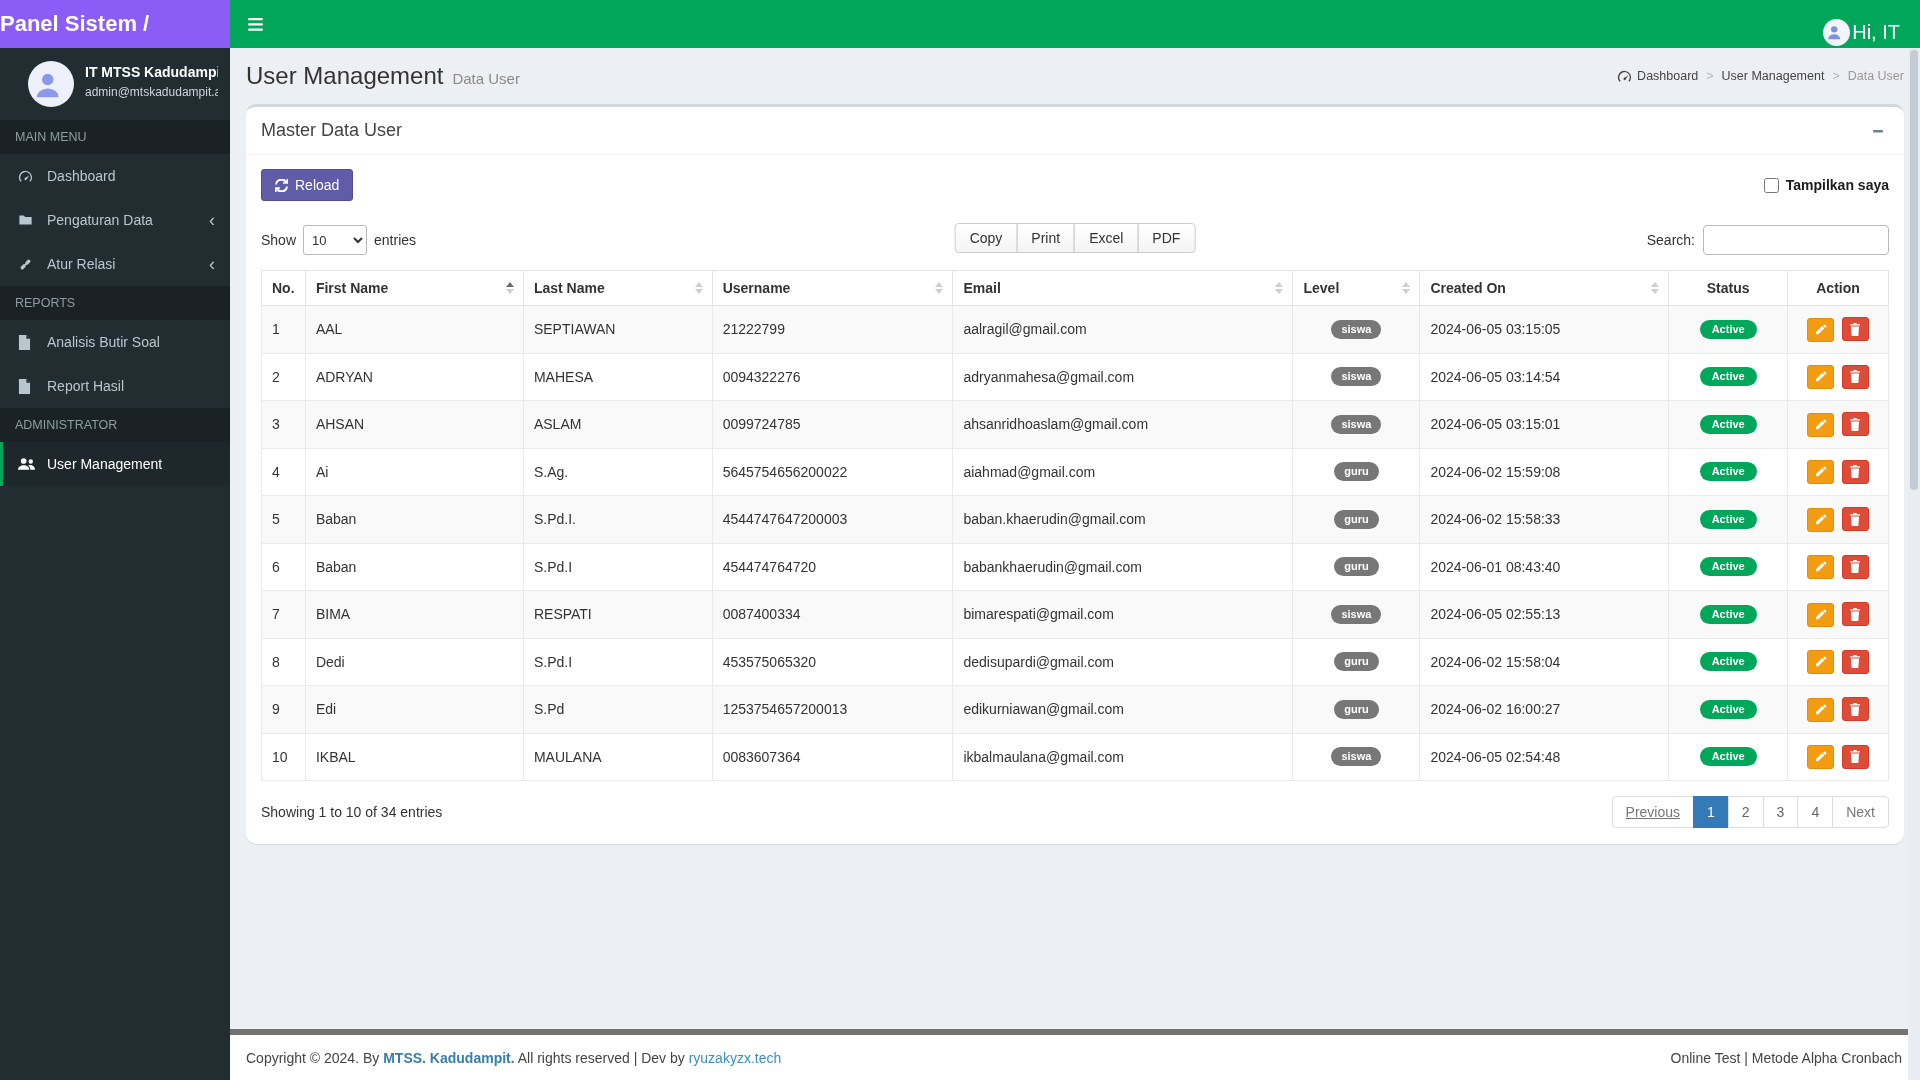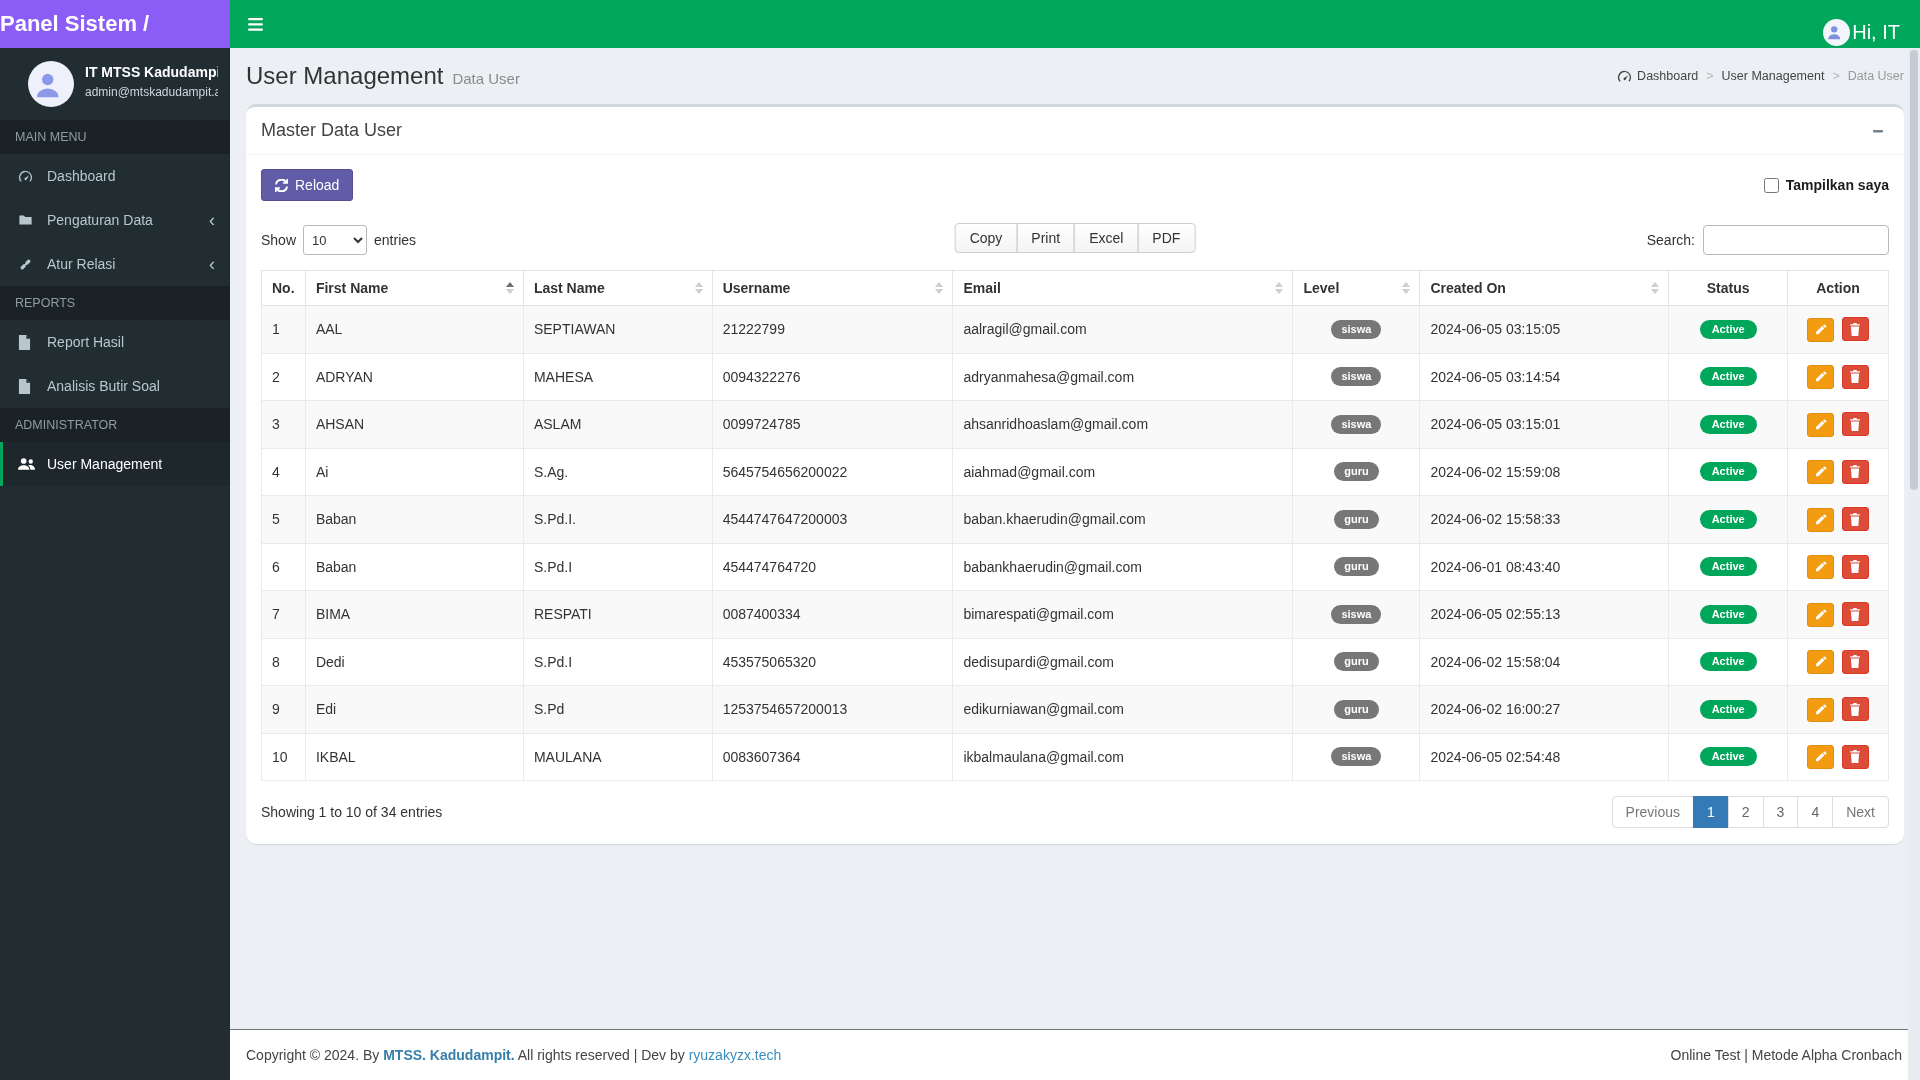--- a/index.html
+++ b/index.html
@@ -95,27 +95,27 @@
   .btn-icon { width:27px; height:24px; border-radius:3px; border:1px solid transparent; display:inline-flex;
          align-items:center; justify-content:center; color:#fff; cursor:pointer; margin:0 2px; }
   .btn-edit { background:#f39c12; border-color:#e08e0b; }
   .btn-del { background:#dd4b39; border-color:#d73925; }
 
   .table-footer { display:flex; justify-content:space-between; align-items:center; margin-top:15px; }
   .dt-info { font-size:14px; color:#333; }
   .pagination { display:flex; }
   .page-item { padding:7px 13px; font-size:14px; color:#666; background:#fff; border:1px solid #ddd;
          margin-left:-1px; cursor:pointer; text-decoration:none; }
-  .page-item:first-child { border-radius:4px 0 0 4px; margin-left:8px; color:#777; }
+  .page-item:first-child { border-radius:4px 0 0 4px; margin-left:8px; color:#777;text-decoration:underline; }
   .page-item:last-child { border-radius:0 4px 4px 0; color:#777; }
   .page-item.active { background:#337ab7; border-color:#337ab7; color:#fff; }
 
   
   .main-footer { position:absolute; left:230px; right:0; bottom:0; height:51px; background:#fff;
-         border-top:1px solid #737373; display:flex; justify-content:space-between; align-items:center;
+         border-top:6px solid #737373; display:flex; justify-content:space-between; align-items:center;
          padding:0 18px 0 16px; font-size:14px; color:#444; z-index:15; }
   .footer-brand { font-weight:bold; color:#367fa9; }
   .footer-link { color:#3c8dbc; text-decoration:none; cursor:pointer; }
 
   
   .scrollbar { position:absolute; right:0; top:48px; width:12px; bottom:0; background:#e9edf2; z-index:30; }
   .scroll-thumb { position:absolute; top:2px; left:2px; right:2px; height:440px; background:#c3cbd4; border-radius:5px; }
 </style>
 </head>
 <body>
@@ -200,31 +200,31 @@
     <span class="arrow">‹</span>
   </a>
         <div class="sidebar-header">REPORTS</div>
         <a class="sidebar-item">
     <span class="icon">
             <svg width="13" height="15" viewBox="0 0 14 16">
               <path fill="currentColor" d="M1 0h8l4 4v12H1z"></path>
               <path fill="#222d32" d="M9 0v4h4z"></path>
             </svg>
           </span>
-    <span class="label">Report Hasil</span>
+    <span class="label">Analisis Butir Soal</span>
 
   </a>
         <a class="sidebar-item">
     <span class="icon">
             <svg width="13" height="15" viewBox="0 0 14 16">
               <path fill="currentColor" d="M1 0h8l4 4v12H1z"></path>
               <path fill="#222d32" d="M9 0v4h4z"></path>
             </svg>
           </span>
-    <span class="label">Analisis Butir Soal</span>
+    <span class="label">Report Hasil</span>
 
   </a>
         <div class="sidebar-header">ADMINISTRATOR</div>
         <a class="sidebar-item active">
     <span class="icon">
             <svg width="17" height="14" viewBox="0 0 18 14">
               <g fill="currentColor">
                 <circle cx="6" cy="3.8" r="3"></circle>
                 <path d="M0 13c0-3 2.7-4.7 6-4.7s6 1.7 6 4.7z"></path>
                 <circle cx="13.5" cy="4.4" r="2.3"></circle>

